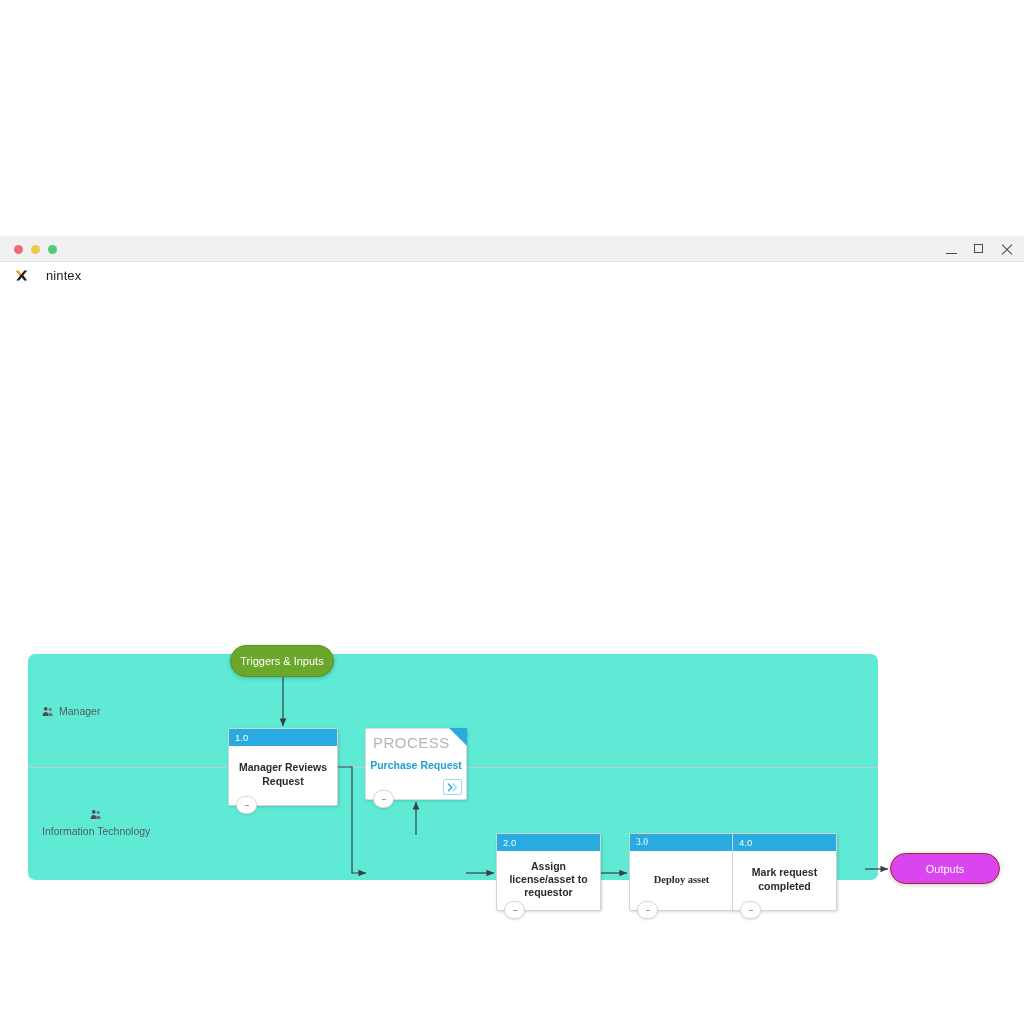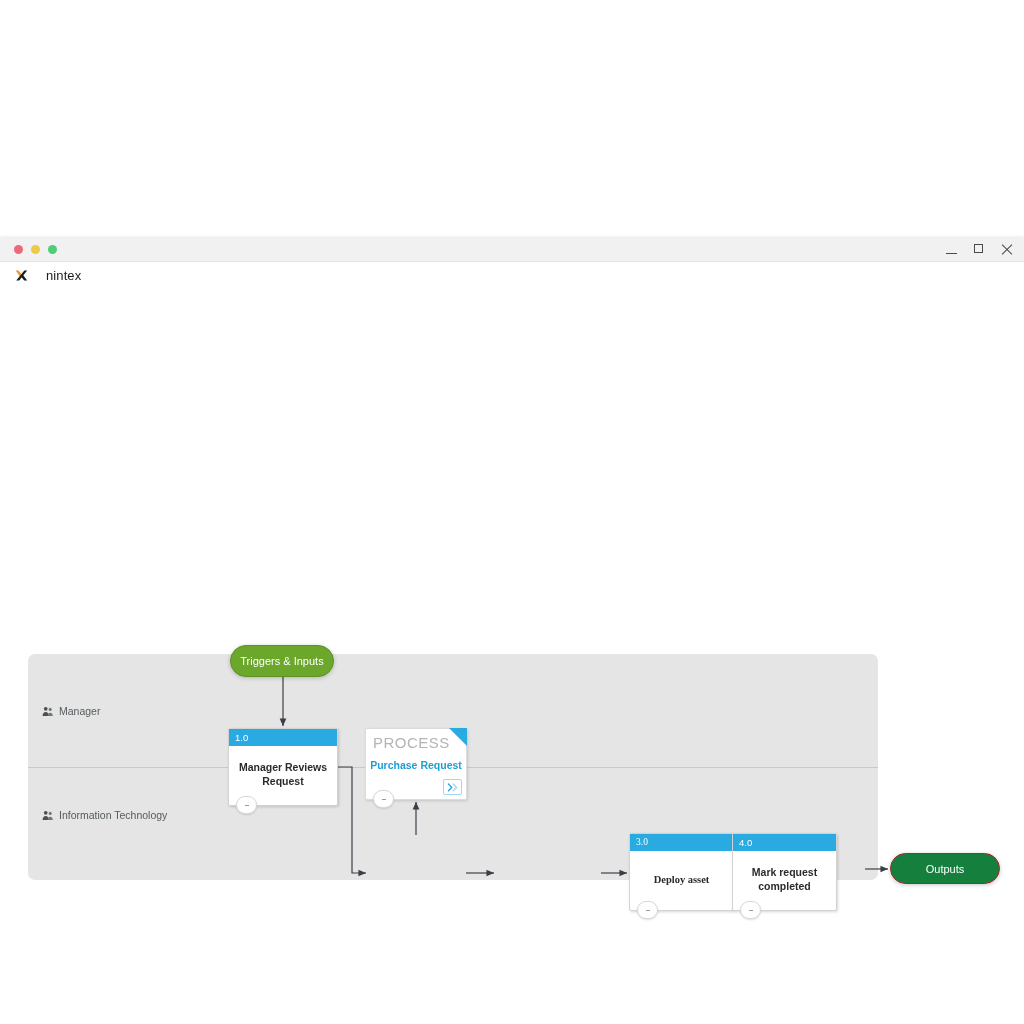--- a/index.html
+++ b/index.html
@@ -126,21 +126,21 @@
     background: #ffffff;
   }
 
   
   #pool {
     position: absolute;
     left: 28px;
     top: 366px;
     width: 850px;
     height: 226px;
-    background: #e5e5e5;
+    background: #5eead4;
     border-radius: 7px;
   }
   .lane-divider {
     position: absolute;
     left: 0;
     top: 113px;
     width: 850px;
     height: 1px;
     background: #c9c9c9;
   }
@@ -148,21 +148,21 @@
     position: absolute;
     left: 14px;
     display: flex;
     align-items: center;
     gap: 5px;
     font-size: 10.5px;
     color: #555b5e;
     white-space: nowrap;
   }
   .lane-label.manager { top: 51px; }
-  .lane-label.it      { top: 155px; }
+  .lane-label.it      { top: 155px; flex-direction: column; }
   .lane-icon { width: 12px; height: 11px; flex: 0 0 auto; }
 
   
   .node {
     position: absolute;
     background: #ffffff;
     border: 1px solid #d3d3d3;
     border-radius: 2px;
     box-shadow: 1px 1px 3px rgba(0,0,0,0.16);
     box-sizing: border-box;
@@ -330,21 +330,21 @@
   }
   #trigger-pill {
     left: 230px; top: 357px;
     width: 104px; height: 32px;
     background: #6aa72a;
     border: 1px solid #5d9324;
   }
   #outputs-pill {
     left: 890px; top: 565px;
     width: 110px; height: 31px;
-    background: #15803d;
+    background: #d946ef;
     border: 1px solid #ab242c;
   }
 
   
   #wires {
     position: absolute;
     left: 0; top: 0;
     width: 1024px;
     height: 1024px;
     pointer-events: none;
@@ -450,20 +450,25 @@
       <div class="open-icon">
         <svg viewBox="0 0 12 10" width="11" height="9" aria-hidden="true">
           <path d="M1.5 1.2 L5.2 4.9 L1.5 8.6" stroke="#2aa9dd" stroke-width="1.6" fill="none" stroke-linecap="round" stroke-linejoin="round"></path>
           <path d="M6.8 1.2 L10.5 4.9 L6.8 8.6" stroke="#9ddbf0" stroke-width="1.6" fill="none" stroke-linecap="round" stroke-linejoin="round"></path>
         </svg>
       </div>
       <div class="node-badge"></div>
     </div>
 
 
+    <div class="node" id="node-2">
+      <div class="node-head">2.0</div>
+      <div class="node-body">Assign license/asset to requestor</div>
+      <div class="node-badge"></div>
+    </div>
 
     <div class="node" id="node-3">
       <div class="node-head">3.0</div>
       <div class="node-body">Deploy asset</div>
       <div class="node-badge"></div>
     </div>
 
     <div class="node" id="node-4">
       <div class="node-head">4.0</div>
       <div class="node-body">Mark request completed</div>

